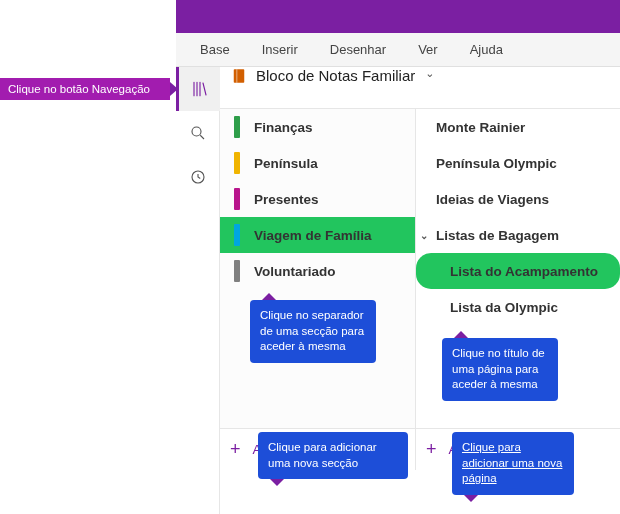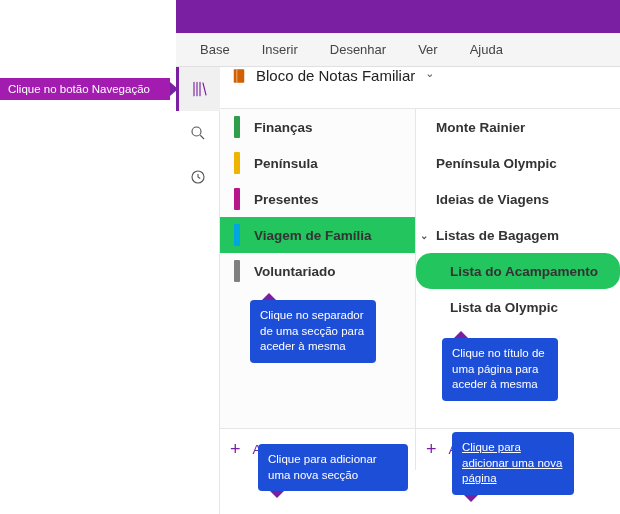--- a/index.html
+++ b/index.html
@@ -151,18 +151,18 @@
     <span>Adicionar página</span>
   </div>
 </div>
 
 <div class="tip" style="left:250px; top:300px; width:126px;">
   <span>Clique no separador de uma secção para aceder à mesma</span>
 </div>
 <div class="tip" style="left:442px; top:338px; width:116px;">
   <span>Clique no título de uma página para aceder à mesma</span>
 </div>
-<div class="tip up-arrow-bottom" style="left:258px; top:432px; width:150px;margin-top:12px;">
+<div class="tip up-arrow-bottom" style="left:258px; top:432px; width:150px;">
   <span>Clique para adicionar uma nova secção</span>
 </div>
 <div class="tip up-arrow-bottom" style="left:452px; top:432px; width:122px;text-decoration:underline;">
   <span>Clique para adicionar uma nova página</span>
 </div>
 
 </body></html>

